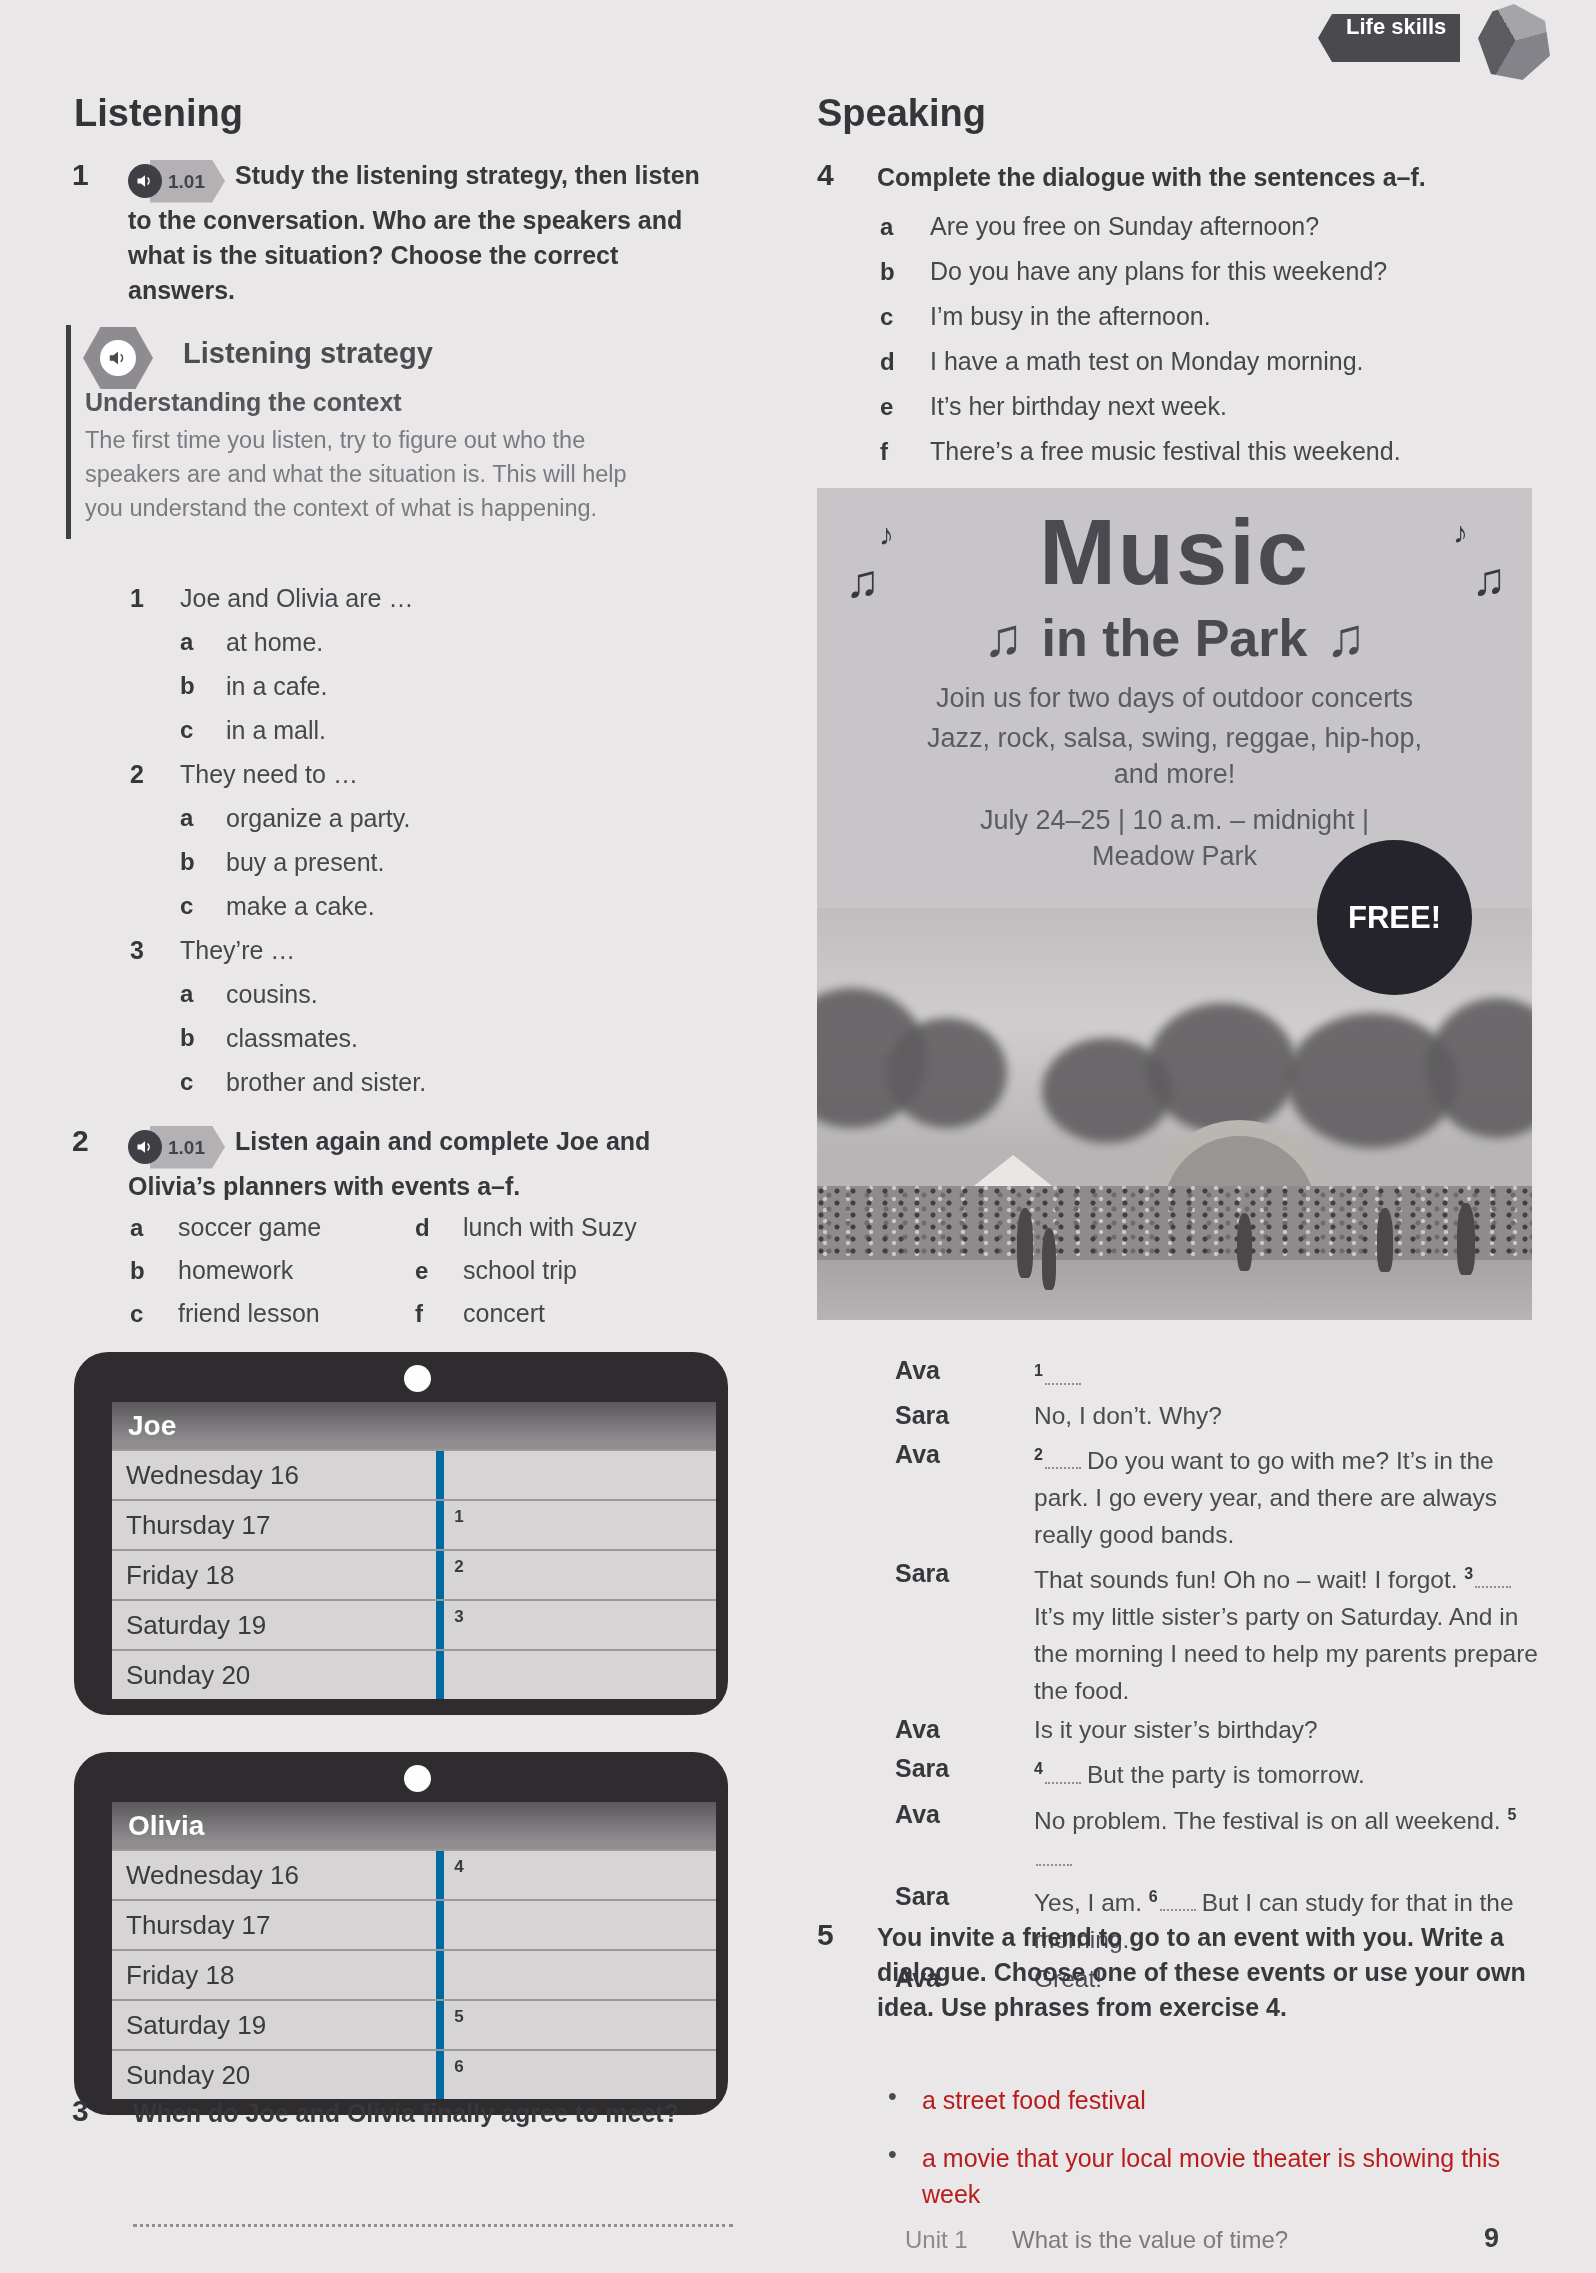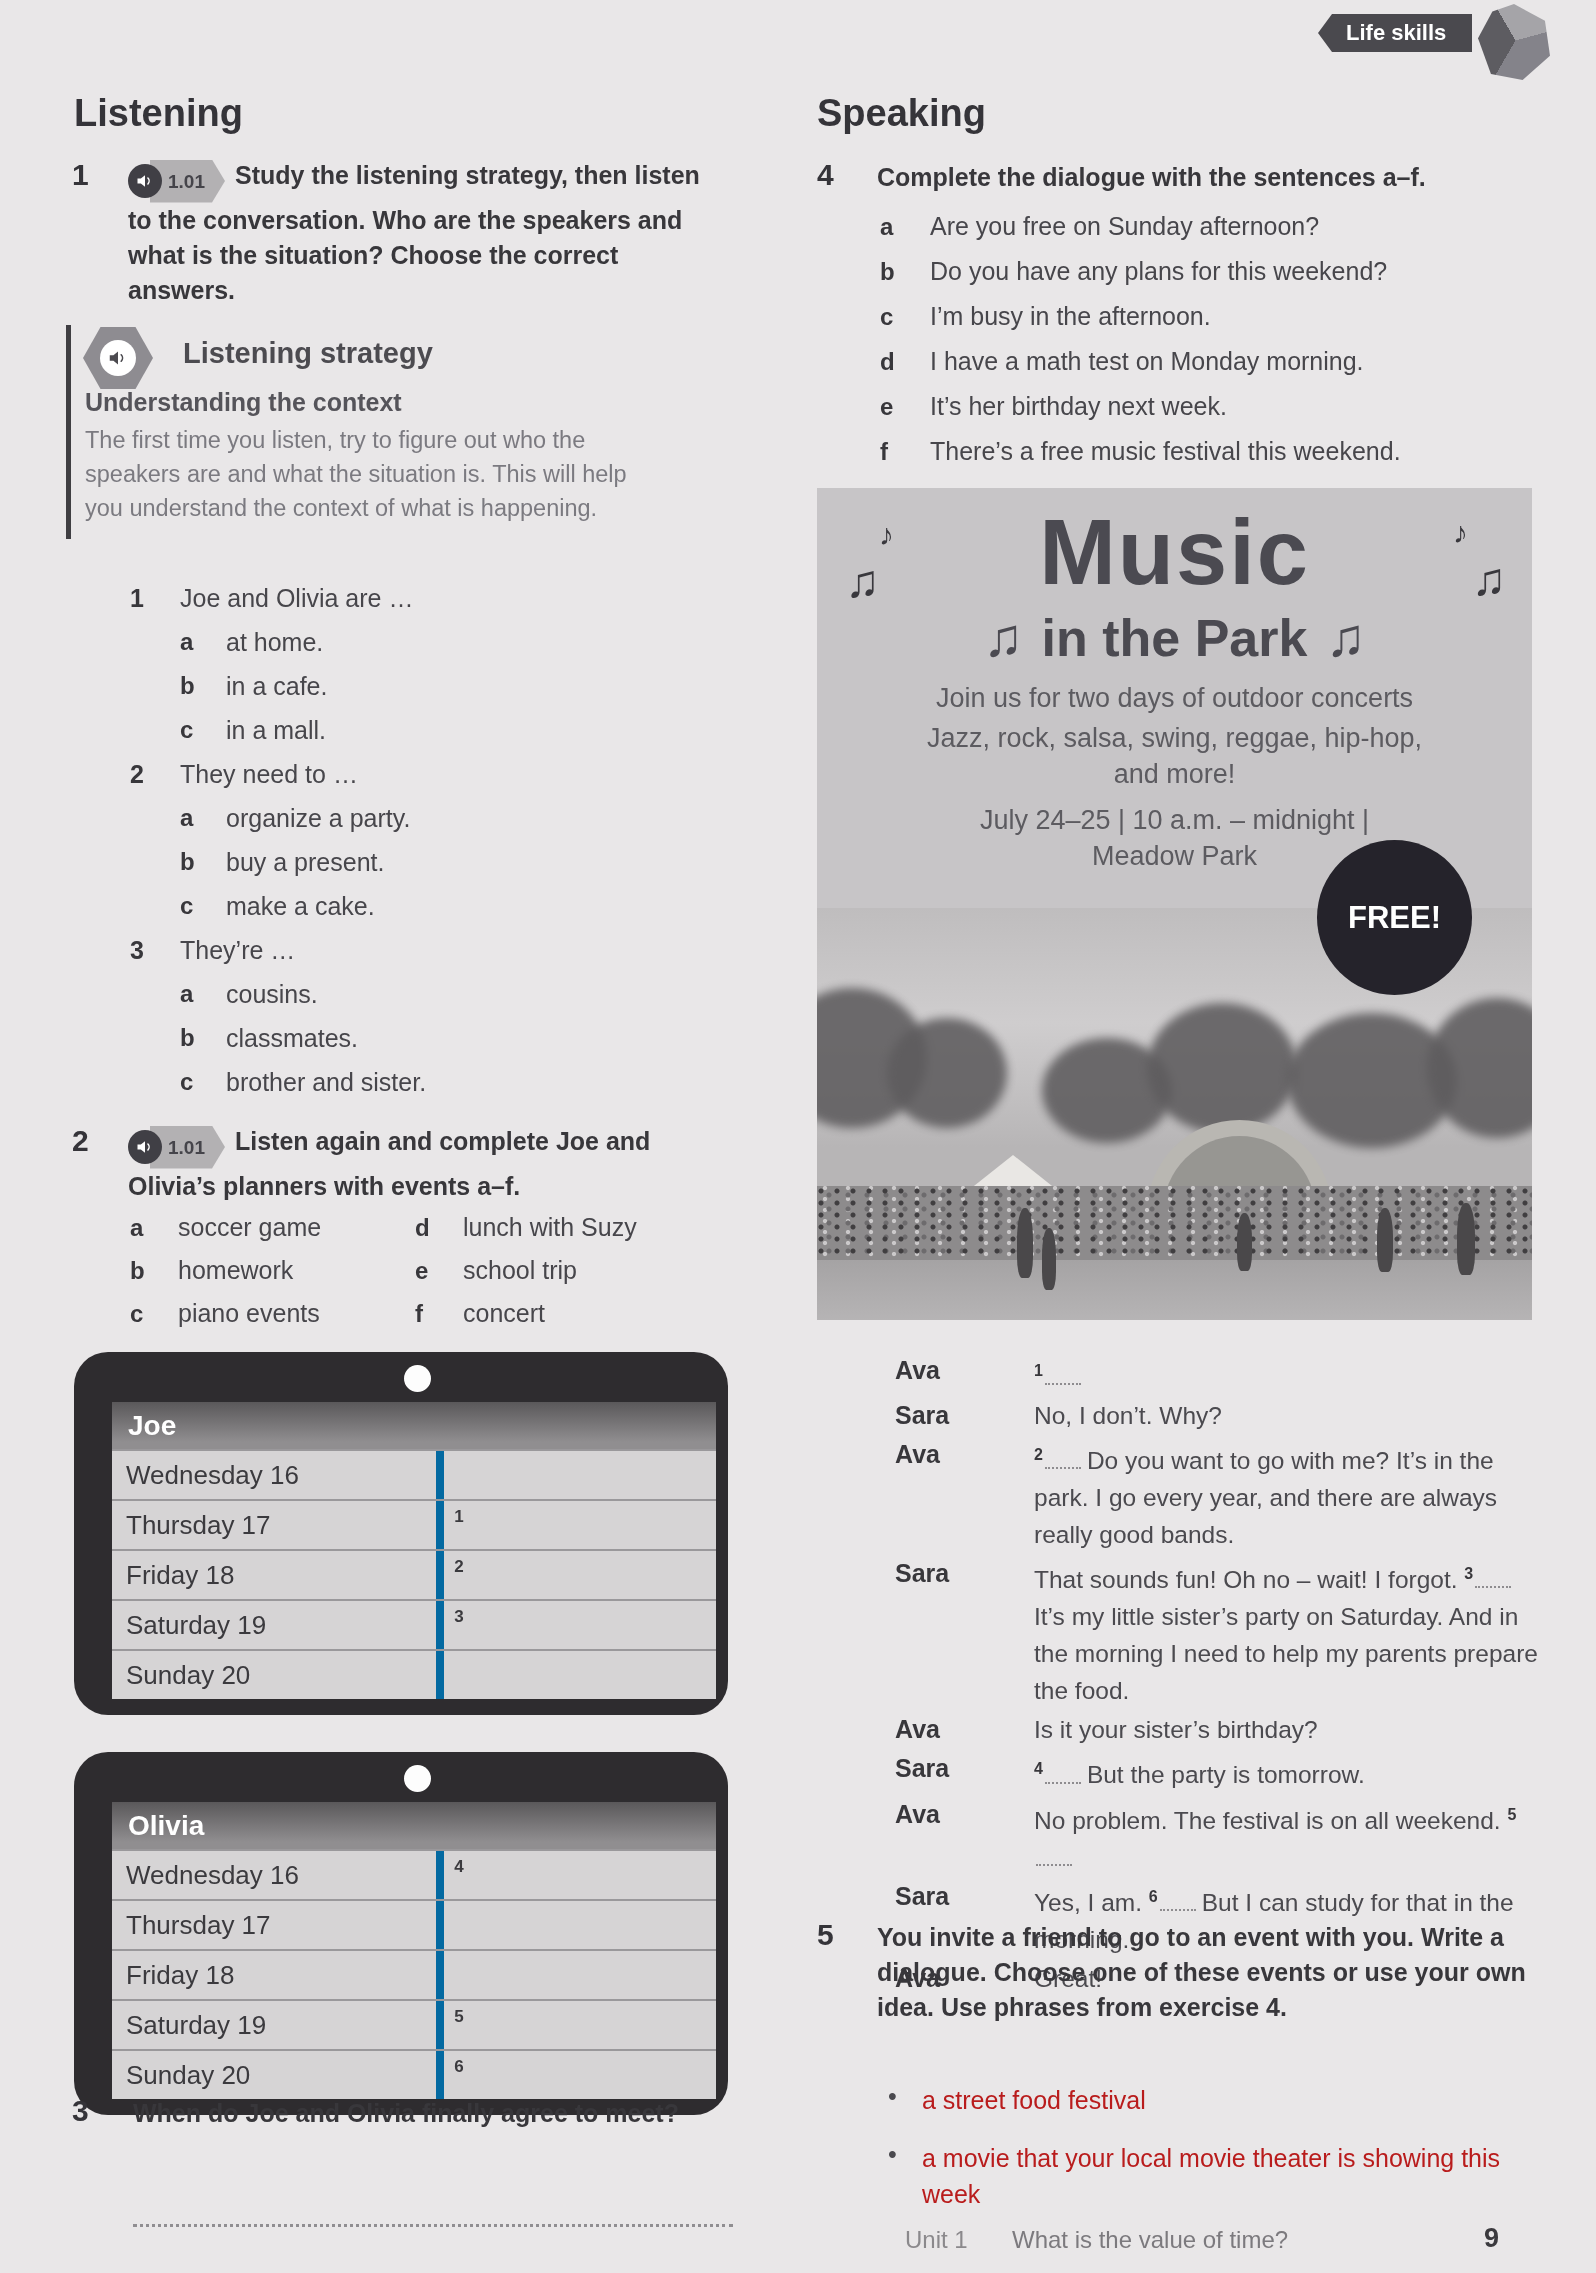--- a/index.html
+++ b/index.html
@@ -1,21 +1,21 @@
 <!DOCTYPE html>
 <html><head>
 <meta charset="utf-8">
 <style>
   html,body{margin:0;padding:0;background:#d8d6d7;}
   .page{position:relative;width:1596px;height:2273px;background:#e9e7e8;
         font-family:"Liberation Sans",sans-serif;color:#3a393c;overflow:hidden;}
 
   
-  .lifeskills-tag{position:absolute;left:1318px;top:14px;height:38px;display:flex;align-items:center;
-        background:#4a494e;color:#fff;font-weight:bold;font-size:22px;padding:0 26px 0 28px;
+  .lifeskills-tag{position:absolute;left:1318px;top:14px;height:48px;display:flex;align-items:flex-start;
+        background:#4a494e;color:#fff;font-weight:bold;font-size:22px;padding:0 14px 0 28px;
         clip-path:polygon(14px 0,100% 0,100% 100%,14px 100%,0 50%);}
   .lifeskills-gem{position:absolute;left:1478px;top:4px;width:72px;height:76px;
         clip-path:polygon(50% 0,93% 22%,100% 68%,62% 100%,18% 92%,0 45%,20% 10%);
         background:conic-gradient(from 210deg at 52% 48%, #5d5c61 0 120deg, #a5a4a8 0 225deg, #84838a 0 360deg);}
 
   
   .h-section{position:absolute;font-size:38px;font-weight:bold;color:#353439;}
   .ex-num{position:absolute;font-size:30px;font-weight:bold;color:#353439;}
   .instr{position:absolute;font-size:25px;font-weight:bold;color:#38373b;line-height:35px;}
 
@@ -233,21 +233,21 @@
         <div class="ev-row">
           <span class="ev-letter">a</span>
           <span class="ev-text">soccer game</span>
         </div>
         <div class="ev-row">
           <span class="ev-letter">b</span>
           <span class="ev-text">homework</span>
         </div>
         <div class="ev-row">
           <span class="ev-letter">c</span>
-          <span class="ev-text">piano events</span>
+          <span class="ev-text">friend lesson</span>
         </div>
       </div>
     <div class="col" id="events-right">
         <div class="ev-row">
           <span class="ev-letter">d</span>
           <span class="ev-text">lunch with Suzy</span>
         </div>
         <div class="ev-row">
           <span class="ev-letter">e</span>
           <span class="ev-text">school trip</span>

